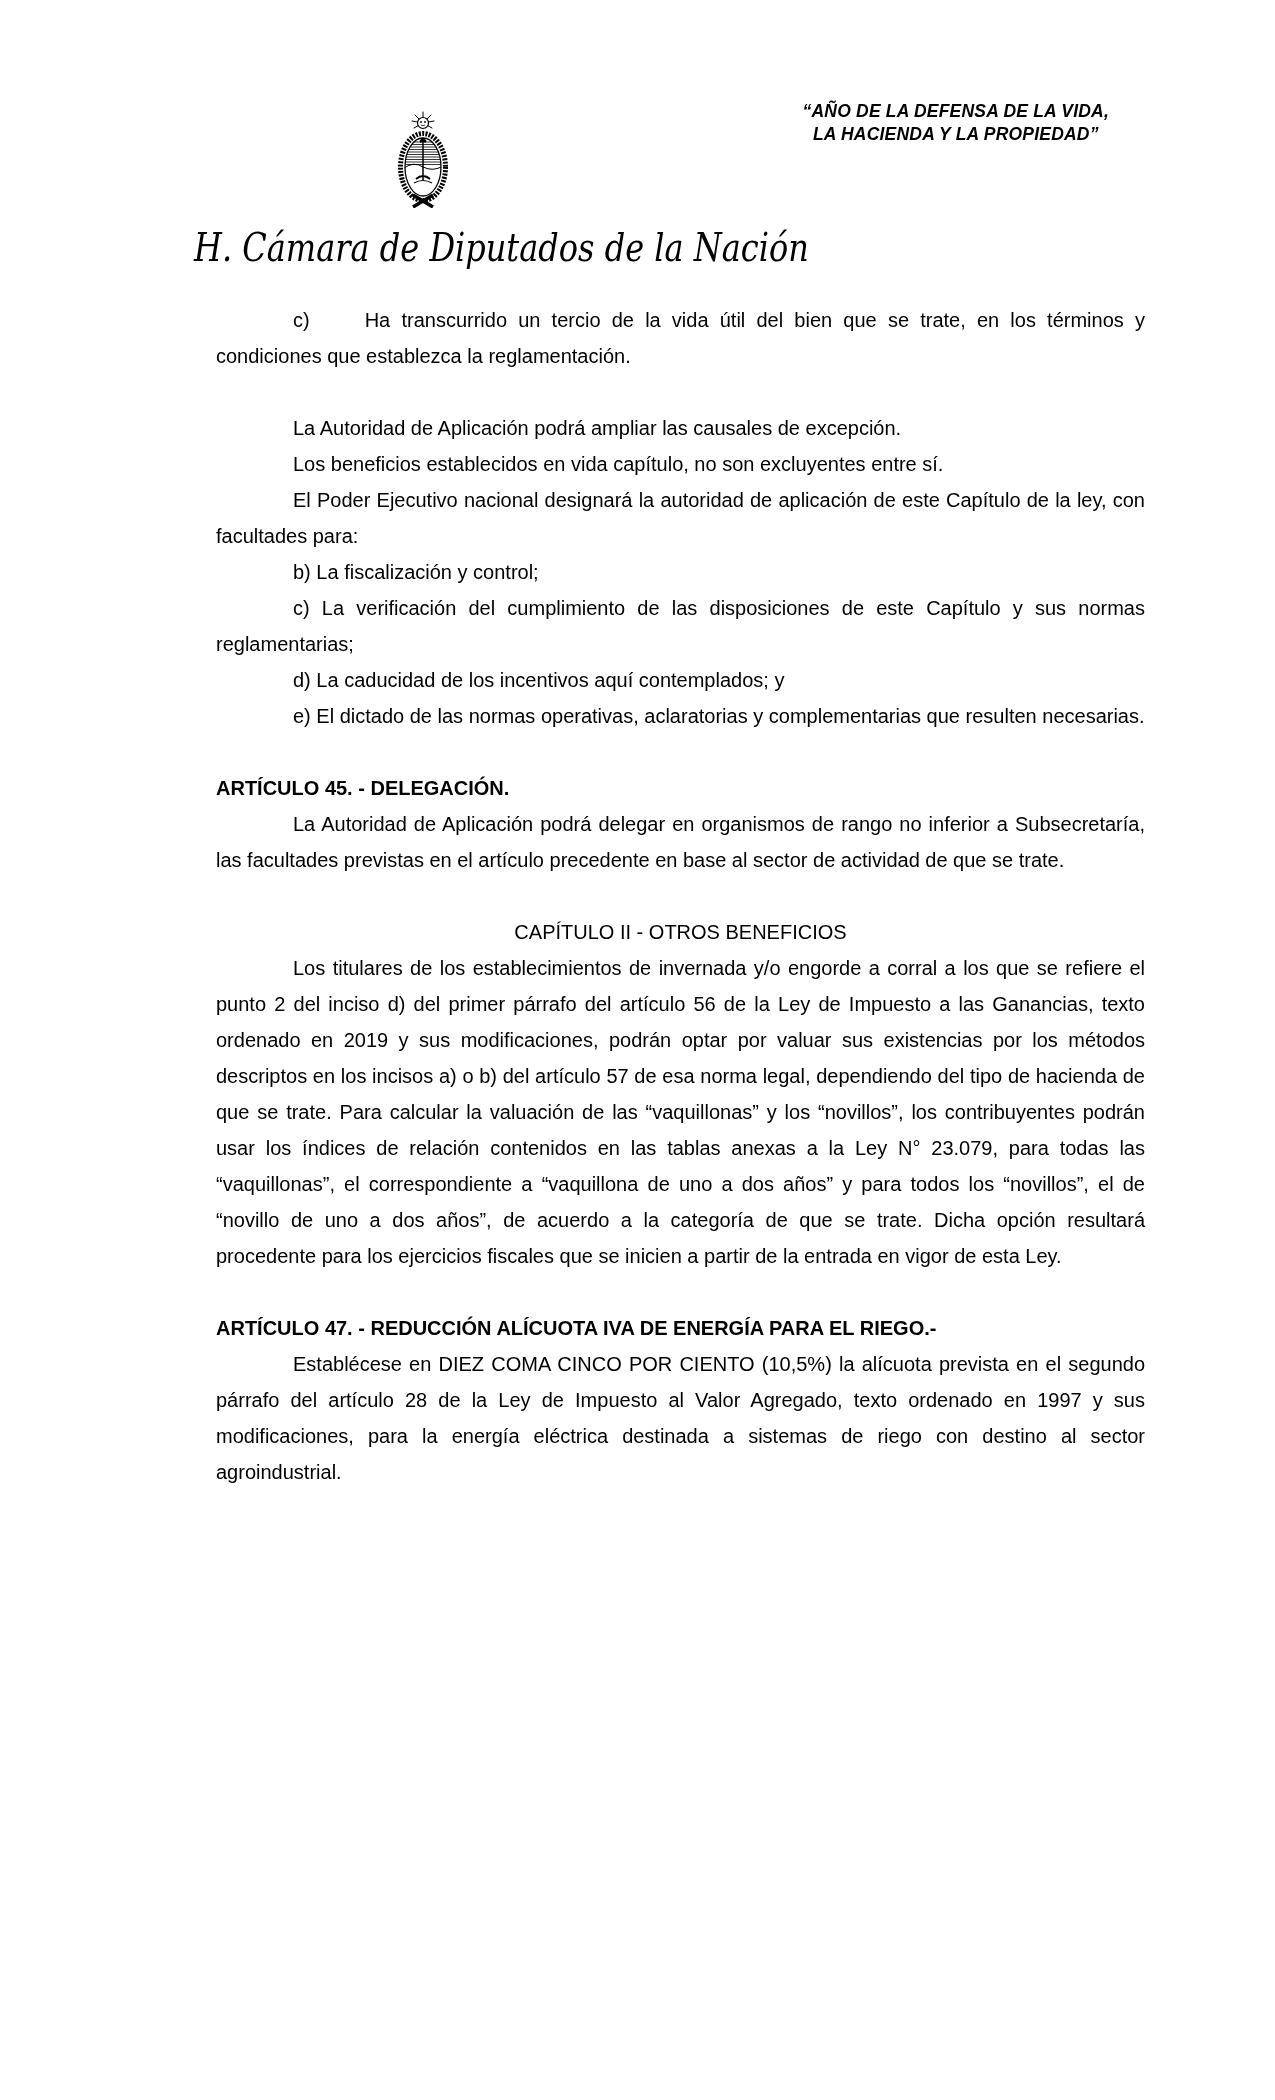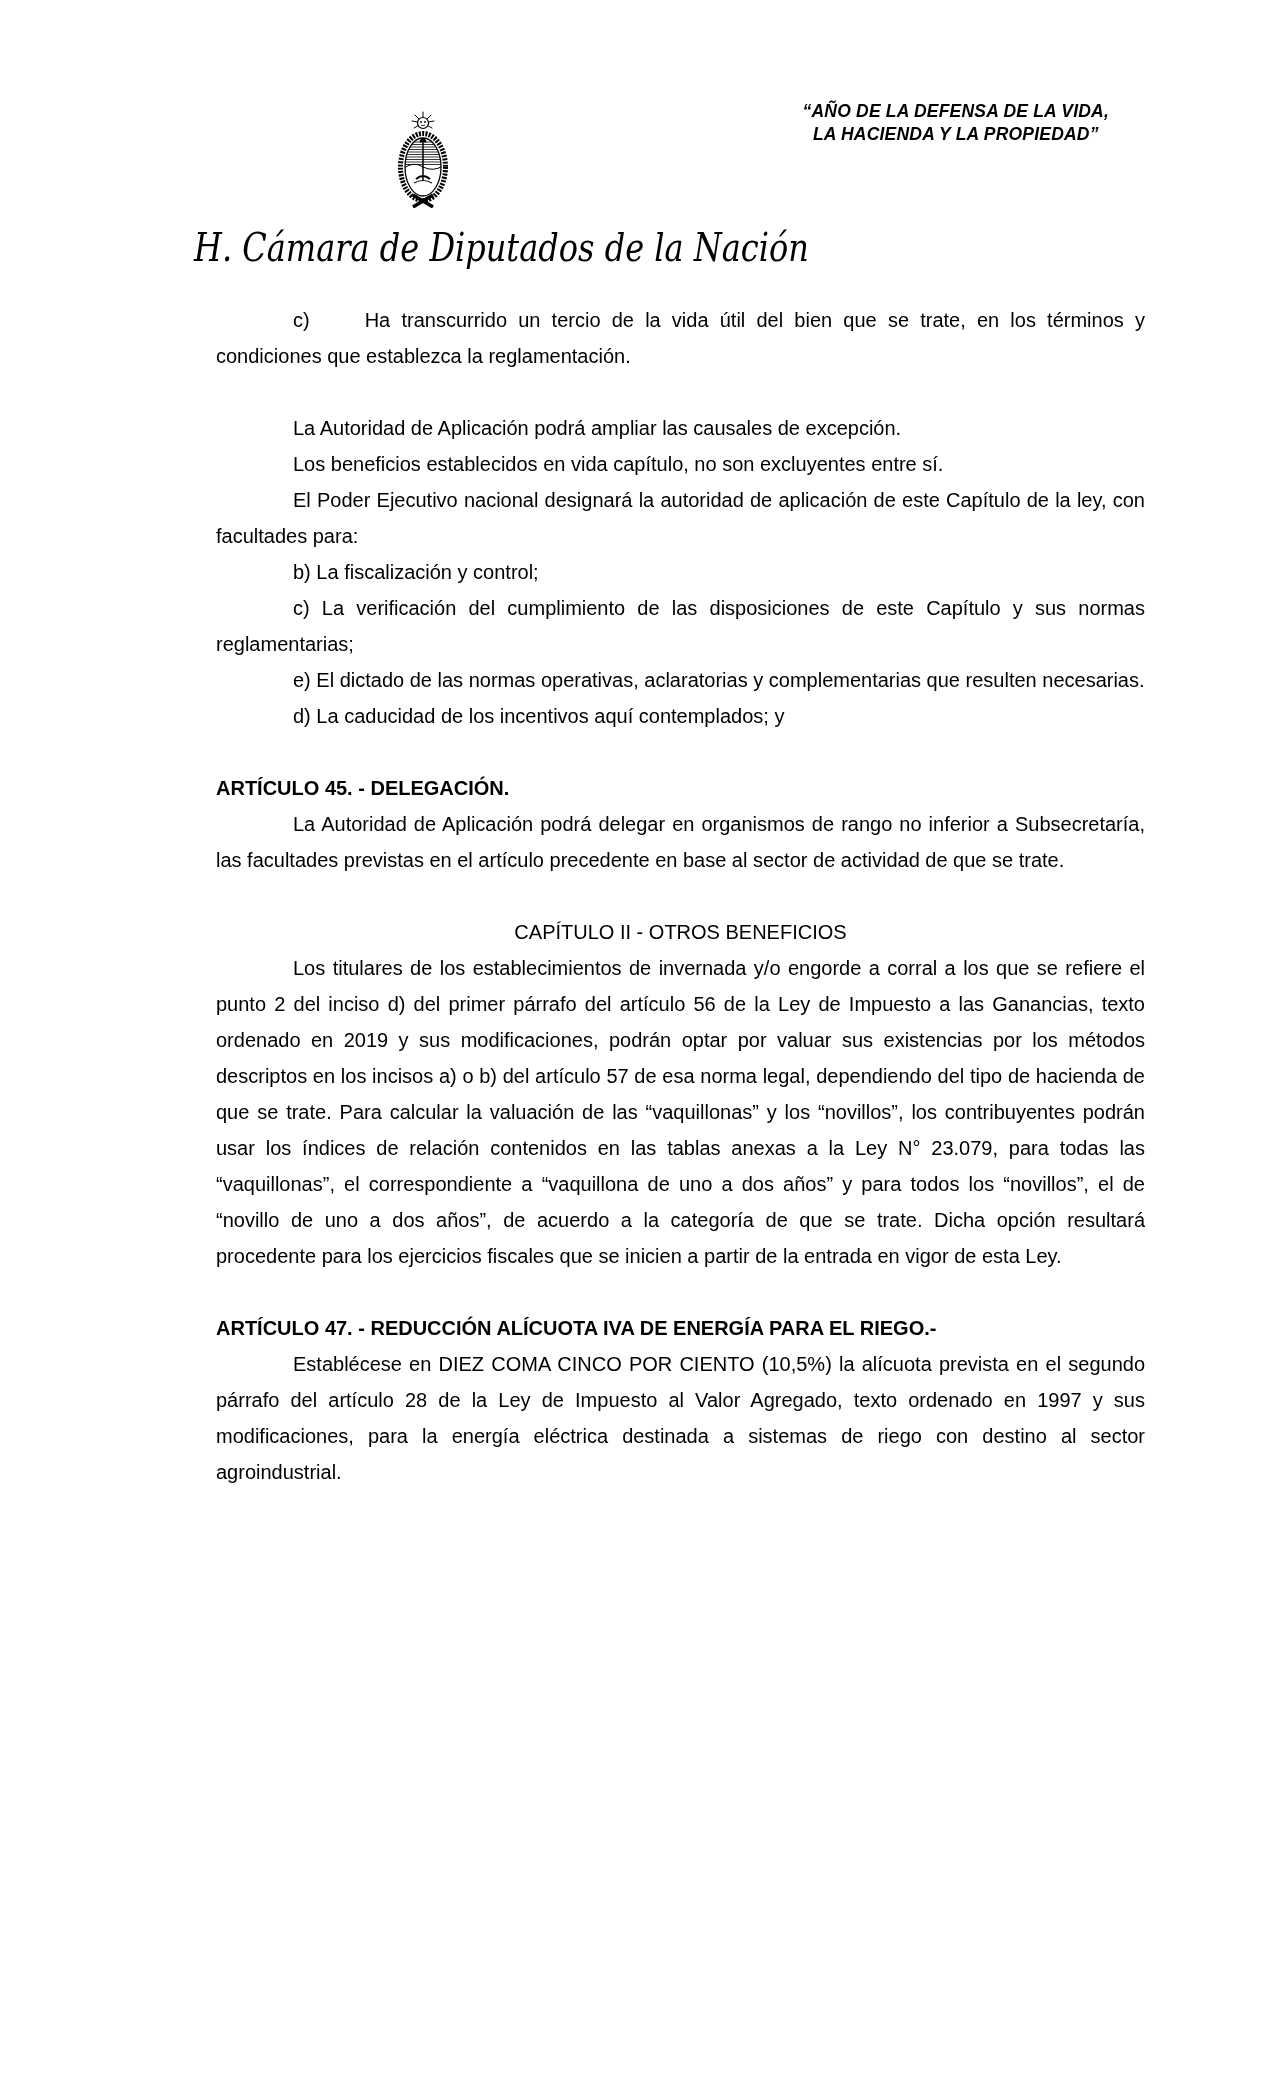--- a/index.html
+++ b/index.html
@@ -106,22 +106,22 @@
     <p><span>c)</span><span class="tabgap"></span><span>Ha transcurrido un tercio de la vida útil del bien que se trate, en los términos y condiciones que establezca la reglamentación.</span></p>
 
     <p class="gap">La Autoridad de Aplicación podrá ampliar las causales de excepción.</p>
 
     <p>Los beneficios establecidos en vida capítulo, no son excluyentes entre sí.</p>
 
     <p>El Poder Ejecutivo nacional designará la autoridad de aplicación de este Capítulo de la ley, con facultades para:</p>
 
     <p>b) La fiscalización y control;</p>
     <p>c) La verificación del cumplimiento de las disposiciones de este Capítulo y sus normas reglamentarias;</p>
+    <p>d) La caducidad de los incentivos aquí contemplados; y</p>
     <p>e) El dictado de las normas operativas, aclaratorias y complementarias que resulten necesarias.</p>
-    <p>d) La caducidad de los incentivos aquí contemplados; y</p>
 
     <p class="heading gap">ARTÍCULO 45. - DELEGACIÓN.</p>
     <p>La Autoridad de Aplicación podrá delegar en organismos de rango no inferior a Subsecretaría, las facultades previstas en el artículo precedente en base al sector de actividad de que se trate.</p>
 
     <p class="chapter gap">CAPÍTULO II - OTROS BENEFICIOS</p>
 
     <p>Los titulares de los establecimientos de invernada y/o engorde a corral a los que se refiere el punto 2 del inciso d) del primer párrafo del artículo 56 de la Ley de Impuesto a las Ganancias, texto ordenado en 2019 y sus modificaciones, podrán optar por valuar sus existencias por los métodos descriptos en los incisos a) o b) del artículo 57 de esa norma legal, dependiendo del tipo de hacienda de que se trate. Para calcular la valuación de las “vaquillonas” y los “novillos”, los contribuyentes podrán usar los índices de relación contenidos en las tablas anexas a la Ley N° 23.079, para todas las “vaquillonas”, el correspondiente a “vaquillona de uno a dos años” y para todos los “novillos”, el de “novillo de uno a dos años”, de acuerdo a la categoría de que se trate. Dicha opción resultará procedente para los ejercicios fiscales que se inicien a partir de la entrada en vigor de esta Ley.</p>
 
     <p class="heading gap">ARTÍCULO 47. - REDUCCIÓN ALÍCUOTA IVA DE ENERGÍA PARA EL RIEGO.-</p>
     <p>Establécese en DIEZ COMA CINCO POR CIENTO (10,5%) la alícuota prevista en el segundo párrafo del artículo 28 de la Ley de Impuesto al Valor Agregado, texto ordenado en 1997 y sus modificaciones, para la energía eléctrica destinada a sistemas de riego con destino al sector agroindustrial.</p>

